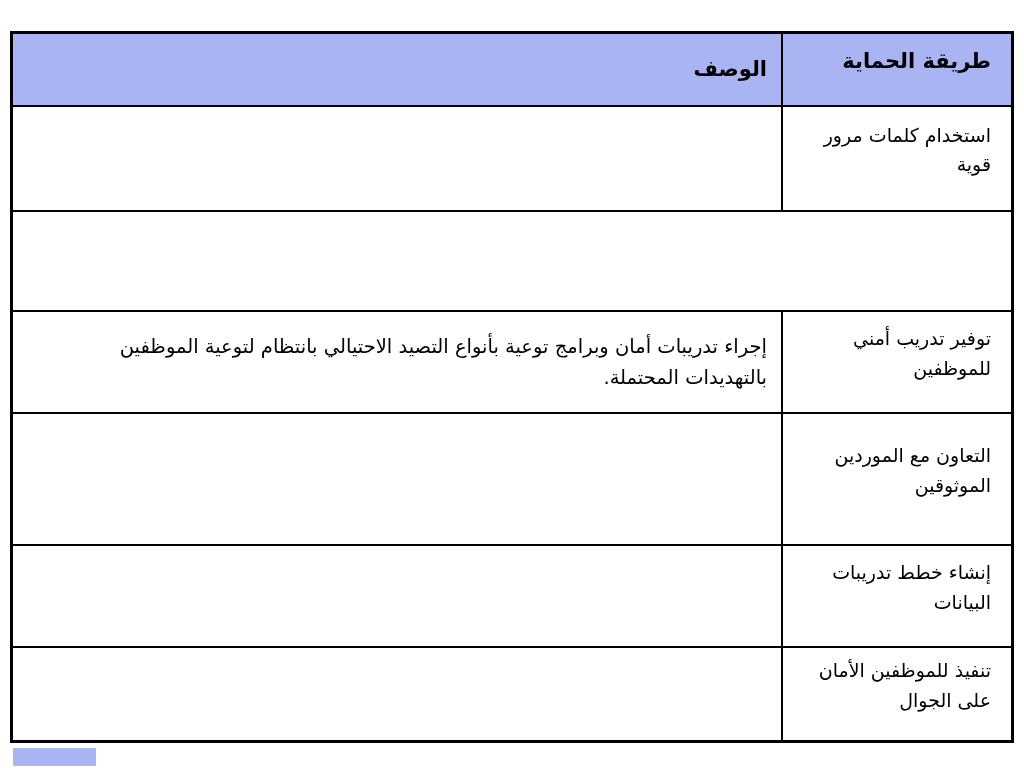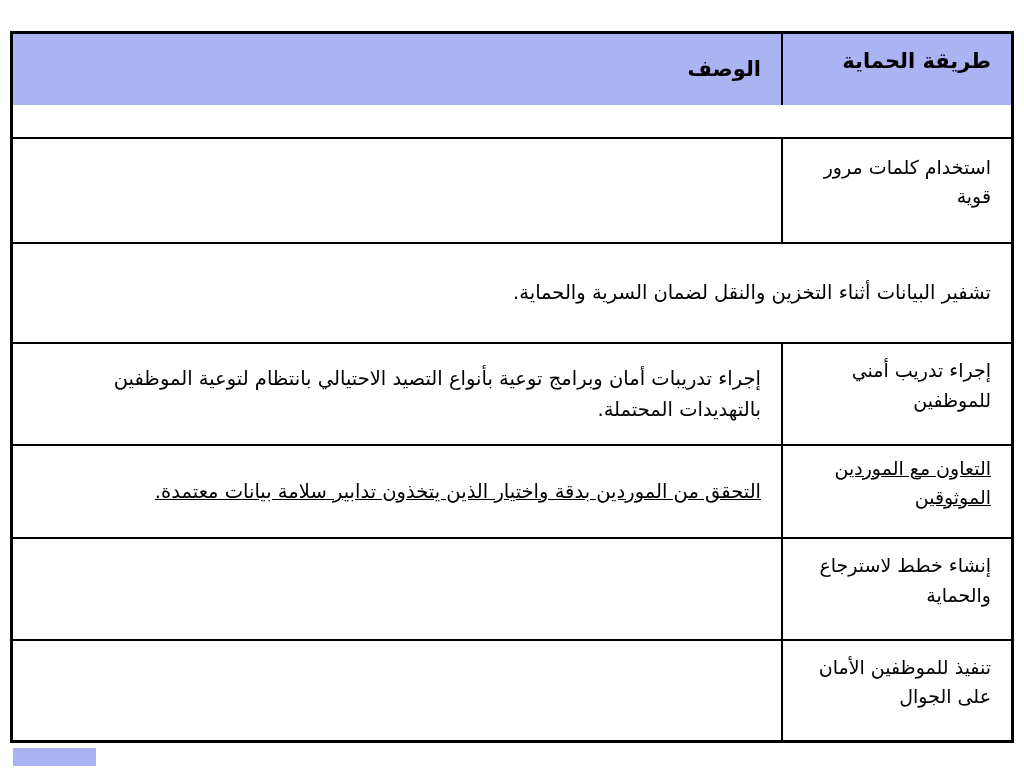--- a/index.html
+++ b/index.html
@@ -26,45 +26,45 @@
     direction: rtl;
   }
   .t-row {
     display: flex;
     flex-direction: row;
     box-sizing: border-box;
     border-top: 2px solid #000000;
     min-height: 0;
   }
   .t-row.header { border-top: none; background: #aab4f3; height: 71px; }
-  .t-row.r1 { height: 105px; margin-top: 32px; }
+  .t-row.r1 { height: 105px; }
   .t-row.r2 { height: 100px; }
   .t-row.r3 { height: 102px; }
-  .t-row.r4 { height: 93px; text-decoration: underline; }
+  .t-row.r4 { height: 132px; }
   .t-row.r5 { height: 102px; }
   .t-row.r6 { flex: 1; }
   .cell {
     box-sizing: border-box;
     display: flex;
     align-items: center;
     justify-content: flex-start; 
     text-align: right;
     overflow: hidden;
   }
   .cell-method {
     width: 230px;
     flex: 0 0 230px;
     border-left: 2px solid #000000; 
     padding: 4px 20px 21px 8px;
     font-size: 19px;
     line-height: 1.55;
   }
   .cell-desc {
     flex: 1;
-    padding: 4px 20px 4px 70px;
+    padding: 4px 14px 4px 70px;
     font-size: 19.5px;
     line-height: 1.6;
   }
   .t-row.header .cell { font-weight: bold; font-size: 21px; }
   .partial-next-row {
     position: absolute;
     left: 13px;
     top: 748px;
     width: 83px;
     height: 18px;
@@ -81,35 +81,33 @@
     <div class="t-row header" style="background: rgb(170, 180, 243);">
       <div class="cell cell-method">طريقة الحماية</div>
       <div class="cell cell-desc">الوصف</div>
     </div>
 
     <div class="t-row r1">
       <div class="cell cell-method">استخدام كلمات مرور قوية</div>
     </div>
 
     <div class="t-row r2">
-      <div class="cell cell-desc">تشفير البيانات أثناء التخزين والنقل لضمان السرية والحماية.</div>
     </div>
 
     <div class="t-row r3">
-      <div class="cell cell-method">إجراء تدريب أمني للموظفين</div>
+      <div class="cell cell-method">توفير تدريب أمني للموظفين</div>
       <div class="cell cell-desc">إجراء تدريبات أمان وبرامج توعية بأنواع التصيد الاحتيالي بانتظام لتوعية الموظفين بالتهديدات المحتملة.</div>
     </div>
 
     <div class="t-row r4">
       <div class="cell cell-method">التعاون مع الموردين الموثوقين</div>
-      <div class="cell cell-desc">التحقق من الموردين بدقة واختيار الذين يتخذون تدابير سلامة بيانات معتمدة.</div>
     </div>
 
     <div class="t-row r5">
-      <div class="cell cell-method">إنشاء خطط لاسترجاع والحماية</div>
+      <div class="cell cell-method">إنشاء خطط تدريبات البيانات</div>
     </div>
 
     <div class="t-row r6">
       <div class="cell cell-method">تنفيذ للموظفين الأمان على الجوال</div>
     </div>
 
   </div>
 
   <div class="partial-next-row" style="background: rgb(170, 180, 243);"></div>
 

